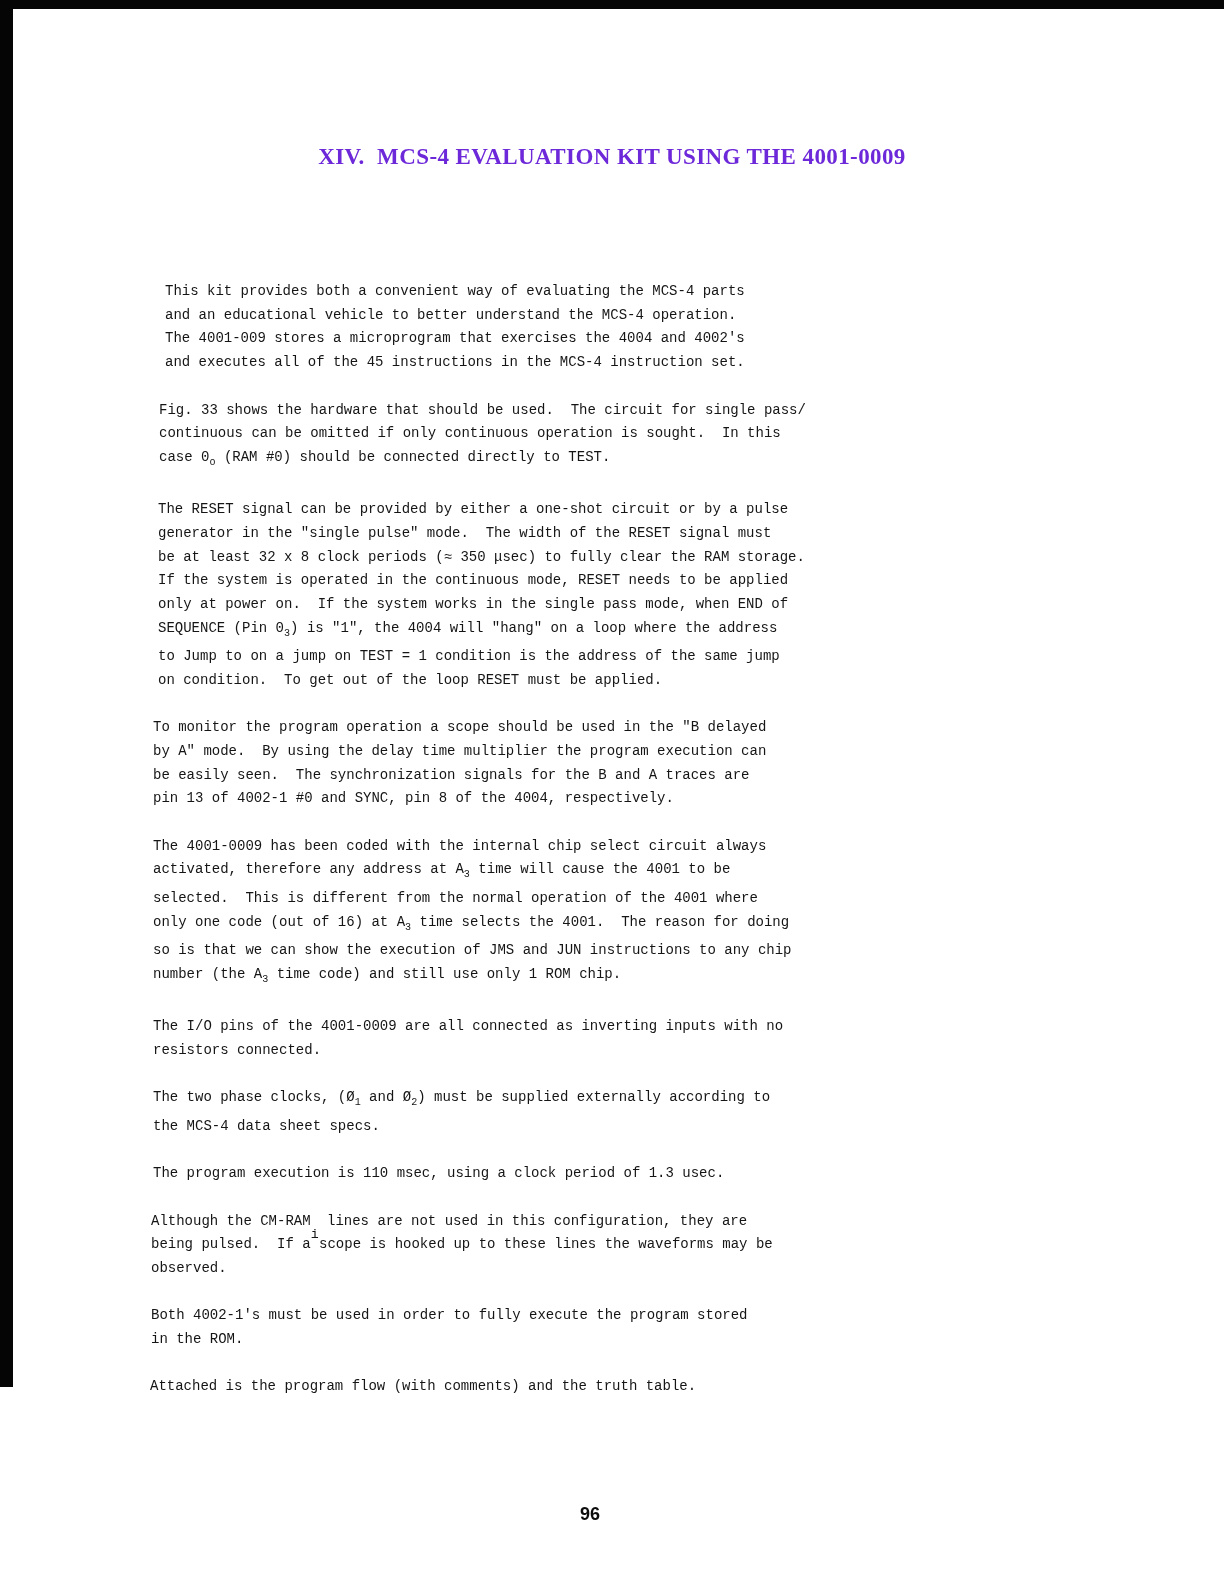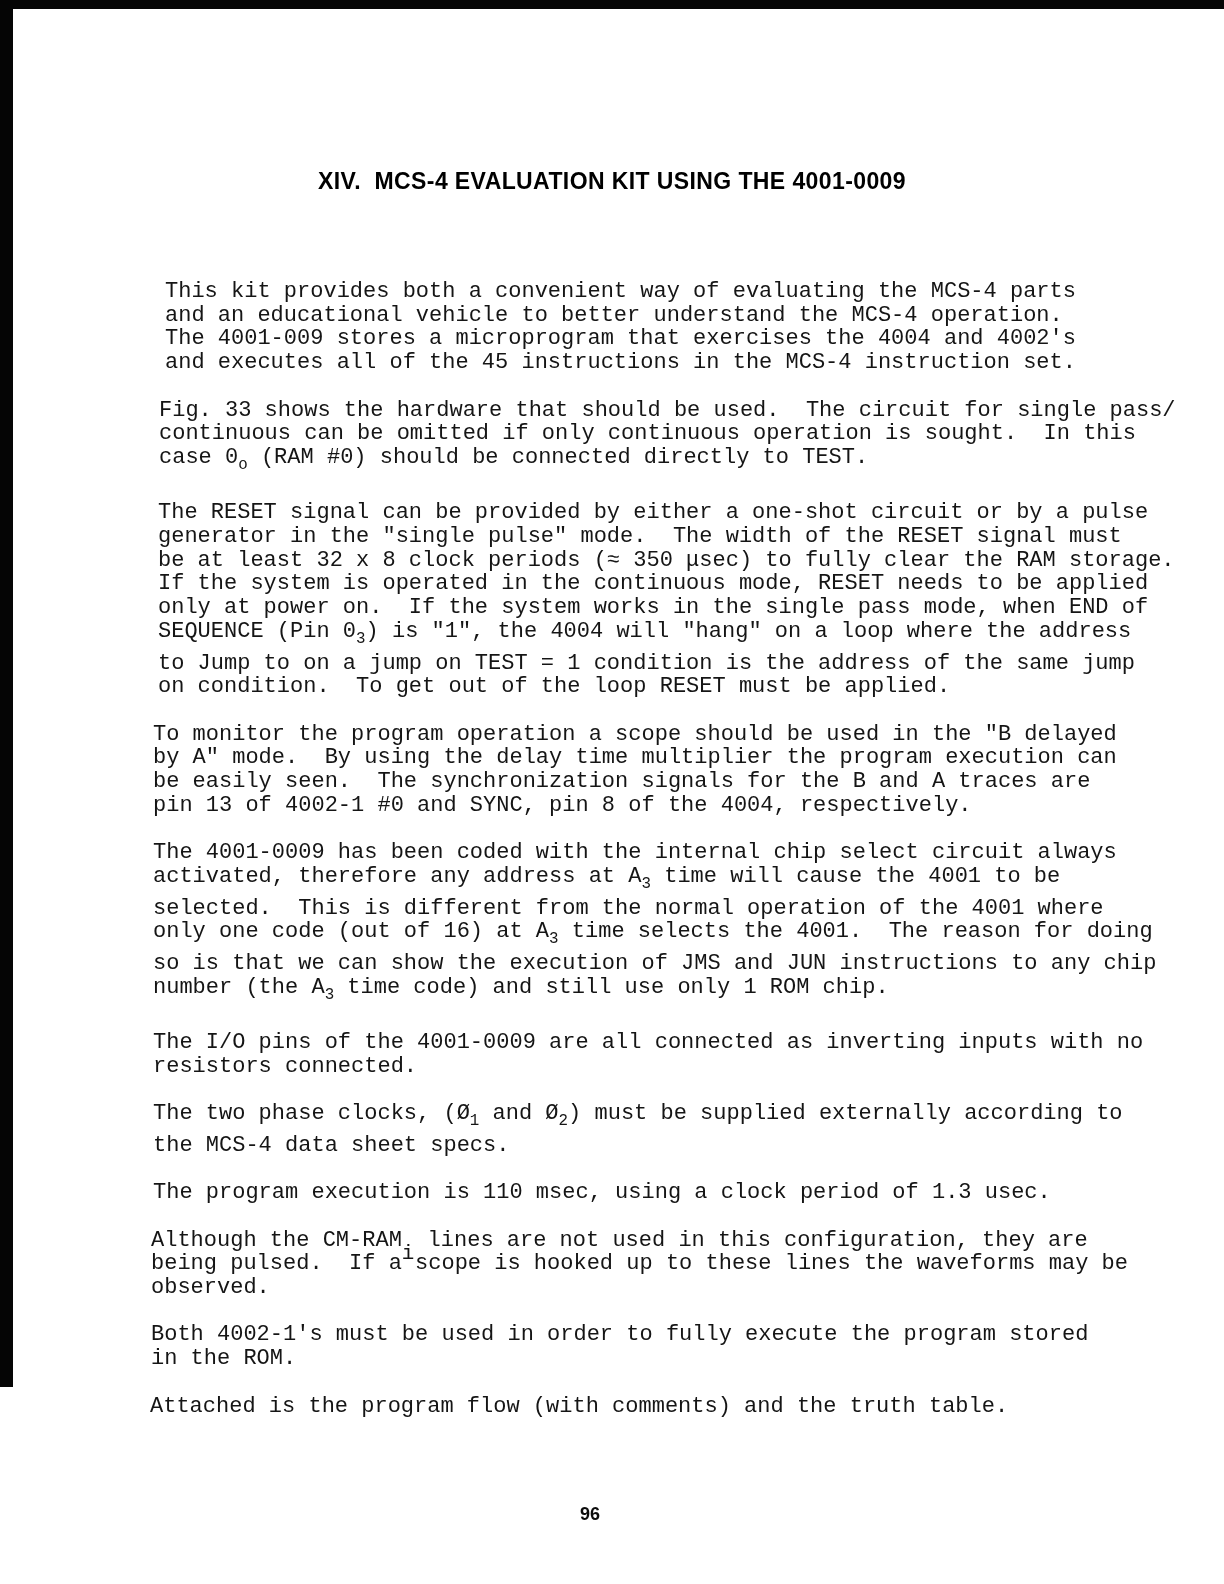--- a/index.html
+++ b/index.html
@@ -22,36 +22,35 @@
     position: absolute; left: 0; top: 0;
     width: 13px; height: 1387px;
     background: #050505;
   }
   
   .title {
     position: absolute;
     left: 0; right: 0;
     top: 144px;
     text-align: center;
-    font-family: Liberation Sans, sans-serif;
+    font-family: Liberation Serif, serif;
     font-weight: bold;
     font-size: 23px;
     letter-spacing: 0.4px;
-    color: #000000;
+    color: #6d28d9;
     white-space: pre;
-    margin-top: 24px;
   }
   
   .doc {
     position: absolute;
     left: 153px;
     top: 280px;
     width: 960px;
     font-family: "Liberation Mono", monospace;
-    font-size: 22px;
+    font-size: 14px;
     line-height: 23.7px;
     color: #151515;
     white-space: pre;
   }
   .doc p { margin: 0 0 23.7px 0; }
   .doc .line { display: block; }
   .doc .sub {
     font-size: 0.72em;
     vertical-align: -0.38em;
     letter-spacing: 0;

